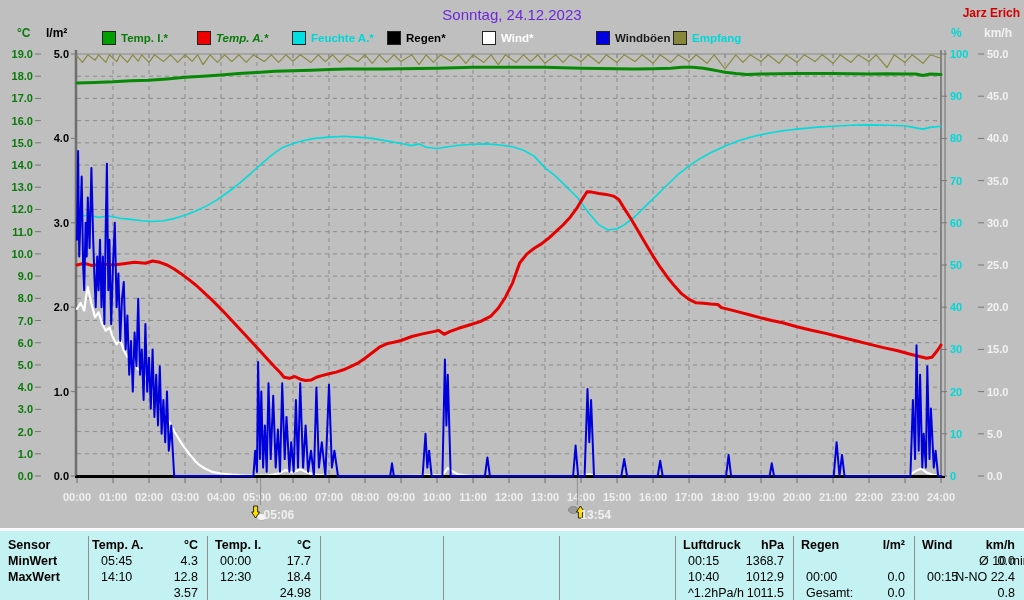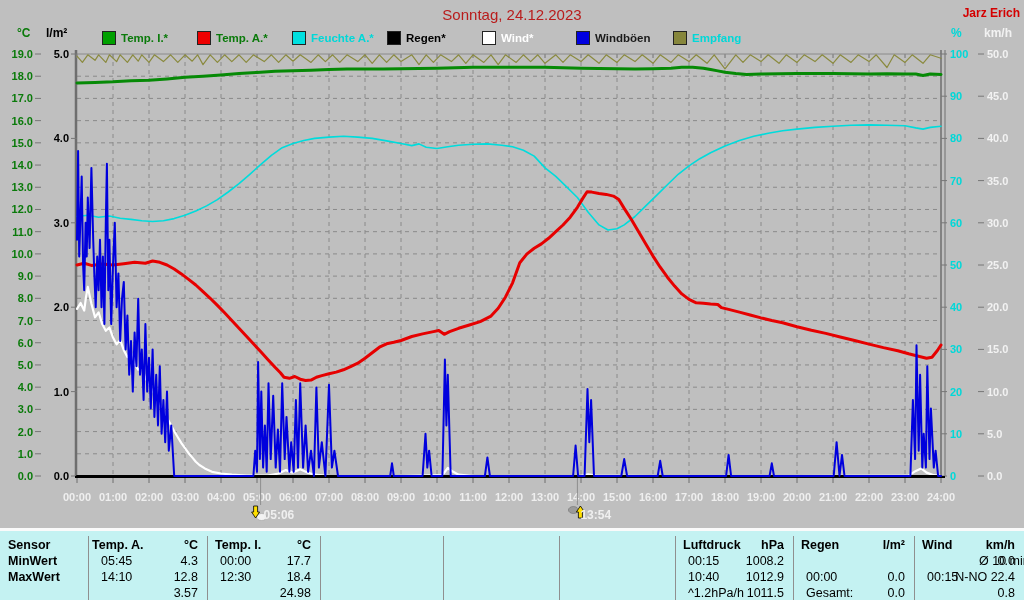--- a/index.html
+++ b/index.html
@@ -1,19 +1,19 @@
 <!DOCTYPE html>
 <html><head>
 <meta charset="utf-8">
 <style>
   html,body{margin:0;padding:0;background:#555;}
   .screen{position:relative;width:1024px;height:600px;background:#bfbfbf;overflow:hidden;
           font-family:"Liberation Sans", sans-serif; -webkit-font-smoothing:none;}
   .t{position:absolute;white-space:nowrap;}
-  #title{top:6px;left:512px;transform:translateX(-50%);font-size:15px;color:#b91c1c;}
+  #title{top:6px;left:512px;transform:translateX(-50%);font-size:15px;color:#6d28d9;}
   #author{top:6px;right:4px;font-size:12px;font-weight:700;color:#d40000;}
   .axhead{font-size:12px;font-weight:700;}
   #hd-degc{top:26px;left:17px;color:#0a7a0a;}
   #hd-lm2{top:26px;left:46px;color:#000;}
   #hd-pct{top:26px;left:951px;color:#00d8d8;}
   #hd-kmh{top:26px;left:984px;color:#f2f2f2;}
   .legend-item{position:absolute;top:31px;height:14px;display:flex;align-items:center;padding-left:16px;}
   .legend-item .sq{width:12px;height:12px;border:1px solid #222;display:inline-block;}
   .legend-item .lb{margin-left:5px;font-size:11.5px;font-weight:700;}
   svg{position:absolute;left:0;top:0;}
@@ -33,35 +33,35 @@
   <div class="t axhead" id="hd-pct">%</div>
   <div class="t axhead" id="hd-kmh">km/h</div>
 
   <div id="legend">
       <div class="legend-item" style="left: 86px;">
         <span class="sq" style="background: rgb(0, 160, 0);"></span>
         <span class="lb" style="color: rgb(10, 122, 10);">Temp. I.*</span>
       </div>
       <div class="legend-item" style="left: 181px;">
         <span class="sq" style="background: rgb(238, 0, 0);"></span>
-        <span class="lb" style="color: rgb(10, 122, 10);">Temp. A.*</span>
+        <span class="lb" style="color: rgb(10, 122, 10); font-style: italic;">Temp. A.*</span>
       </div>
       <div class="legend-item" style="left: 276px;">
         <span class="sq" style="background: rgb(0, 224, 224);"></span>
         <span class="lb" style="color: rgb(0, 216, 216);">Feuchte A.*</span>
       </div>
       <div class="legend-item" style="left: 371px;">
         <span class="sq" style="background: rgb(0, 0, 0);"></span>
         <span class="lb" style="color: rgb(0, 0, 0);">Regen*</span>
       </div>
       <div class="legend-item" style="left: 466px; text-align: center;">
         <span class="sq" style="background: rgb(255, 255, 255);"></span>
         <span class="lb" style="color: rgb(255, 255, 255);">Wind*</span>
       </div>
-      <div class="legend-item" style="left: 560px; text-align: center;">
+      <div class="legend-item" style="left: 580px; text-align: center;">
         <span class="sq" style="background: rgb(0, 0, 224);"></span>
         <span class="lb" style="color: rgb(26, 26, 26);">Windböen</span>
       </div>
       <div class="legend-item" style="left: 657px;">
         <span class="sq" style="background: rgb(134, 134, 60);"></span>
         <span class="lb" style="color: rgb(0, 216, 216);">Empfang</span>
       </div>
     </div>
 
   <svg id="chart" width="1024" height="528">
@@ -354,21 +354,21 @@
       <div class="t" style="top: 7px; left: 215px; font-weight: 700;">Temp. I.</div>
       <div class="t" style="top: 7px; right: 713px; font-weight: 700;">°C</div>
       <div class="t" style="top: 23px; left: 220px; font-weight: 400;">00:00</div>
       <div class="t" style="top: 23px; right: 713px; font-weight: 400;">17.7</div>
       <div class="t" style="top: 39px; left: 220px; font-weight: 400;">12:30</div>
       <div class="t" style="top: 39px; right: 713px; font-weight: 400;">18.4</div>
       <div class="t" style="top: 55px; right: 713px; font-weight: 400;">24.98</div>
       <div class="t" style="top: 7px; left: 683px; font-weight: 700;">Luftdruck</div>
       <div class="t" style="top: 7px; right: 240px; font-weight: 700;">hPa</div>
       <div class="t" style="top: 23px; left: 688px; font-weight: 400;">00:15</div>
-      <div class="t" style="top: 23px; right: 240px; font-weight: 400;">1008.2</div>
+      <div class="t" style="top: 23px; right: 240px; font-weight: 400;">1368.7</div>
       <div class="t" style="top: 39px; left: 688px; font-weight: 400;">10:40</div>
       <div class="t" style="top: 39px; right: 240px; font-weight: 400;">1012.9</div>
       <div class="t" style="top: 55px; left: 688px; font-weight: 400;">^1.2hPa/h</div>
       <div class="t" style="top: 55px; right: 240px; font-weight: 400;">1011.5</div>
       <div class="t" style="top: 7px; left: 801px; font-weight: 700;">Regen</div>
       <div class="t" style="top: 7px; right: 119px; font-weight: 700;">l/m²</div>
       <div class="t" style="top: 39px; left: 806px; font-weight: 400;">00:00</div>
       <div class="t" style="top: 39px; right: 119px; font-weight: 400;">0.0</div>
       <div class="t" style="top: 55px; left: 806px; font-weight: 400;">Gesamt:</div>
       <div class="t" style="top: 55px; right: 119px; font-weight: 400;">0.0</div>

